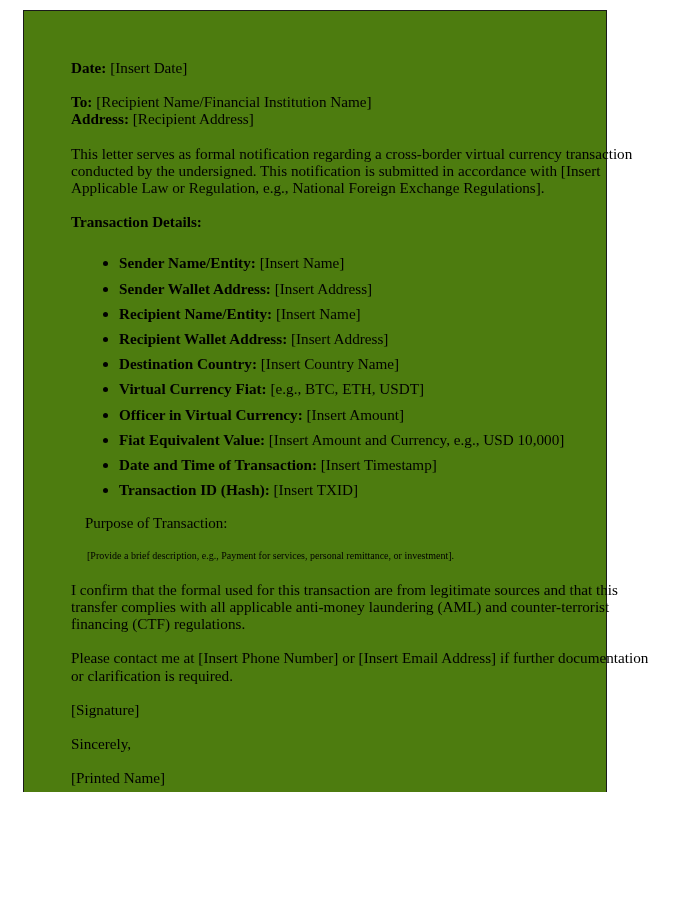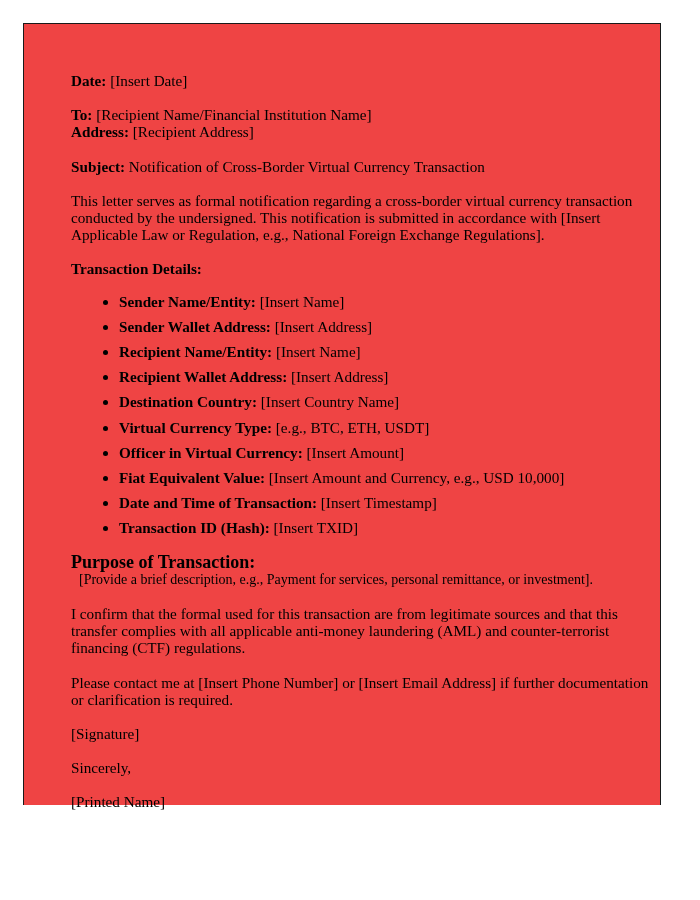--- a/index.html
+++ b/index.html
@@ -12,29 +12,29 @@
     height: 900px;
     font-family: "Liberation Serif", "DejaVu Serif", serif;
     color: #000000;
     overflow: hidden;
   }
 
   
   .page-frame {
     position: absolute;
     left: 23px;
-    top: 23px;
-    width: 638px;
+    top: 10px;
+    width: 584px;
     height: 782px;
     border-left: 1.3px solid #1a1a1a;
     border-top: 1.3px solid #1a1a1a;
     border-right: 1.3px solid #1a1a1a;
     border-bottom: none;
     box-sizing: border-box;
-    background: #ef4444;
+    background: #4d7c0f;
   }
 
   .letter-body {
     position: absolute;
     left: 47px;
     top: 48px;
     width: 585px;
   }
 
   .blk {
@@ -54,74 +54,73 @@
     font-family: Liberation Serif, serif;
   }
   .tight-group {
     margin-bottom: 17px;
   }
 
   .heading {
     font-weight: bold;
     font-size: 15.2px;
     line-height: 17.2px;
-    margin: 0 0 15px 0;
+    margin: 0 0 24px 0;
   }
 
   ul.details {
     list-style-type: disc;
     margin: 0 0 17px 0;
     padding-left: 40px;
   }
   ul.details li {
     font-size: 15.2px;
     line-height: 17.2px;
     margin: 8px;
     padding: 0;
   }
 
   .purpose-head {
-    font-weight: bold;
-    font-size: 18px;
+    font-weight: normal;
+    font-size: 15px;
     line-height: 17.2px;
-    margin: 0;
+    margin: 14px;
   }
   .purpose-text {
-    font-size: 14px;
+    font-size: 10px;
     line-height: 17.2px;
-    margin: 0 0 17px 8px;
+    margin: 0 0 17px 16px;
   }
 </style>
 </head>
 <body>
 
 <div class="page-frame">
   <div class="letter-body">
 
     <p class="blk"><span class="lbl">Date:</span> <span>[Insert Date]</span></p>
 
     <div class="tight-group">
       <p class="blk"><span class="lbl">To:</span> <span>[Recipient Name/Financial Institution Name]</span></p>
       <p class="blk"><span class="lbl">Address:</span> <span>[Recipient Address]</span></p>
     </div>
 
-    <p class="blk"><span class="lbl">Subject:</span> <span>Notification of Cross-Border Virtual Currency Transaction</span></p>
 
 
     <p class="blk">This letter serves as formal notification regarding a cross-border virtual currency transaction conducted by the undersigned. This notification is submitted in accordance with [Insert Applicable Law or Regulation, e.g., National Foreign Exchange Regulations].</p>
 
     <p class="heading">Transaction Details:</p>
 
     <ul class="details">
       <li><span class="lbl">Sender Name/Entity:</span> <span>[Insert Name]</span></li>
       <li><span class="lbl">Sender Wallet Address:</span> <span>[Insert Address]</span></li>
       <li><span class="lbl">Recipient Name/Entity:</span> <span>[Insert Name]</span></li>
       <li><span class="lbl">Recipient Wallet Address:</span> <span>[Insert Address]</span></li>
       <li><span class="lbl">Destination Country:</span> <span>[Insert Country Name]</span></li>
-      <li><span class="lbl">Virtual Currency Type:</span> <span>[e.g., BTC, ETH, USDT]</span></li>
+      <li><span class="lbl">Virtual Currency Fiat:</span> <span>[e.g., BTC, ETH, USDT]</span></li>
       <li><span class="lbl">Officer in Virtual Currency:</span> <span>[Insert Amount]</span></li>
       <li><span class="lbl">Fiat Equivalent Value:</span> <span>[Insert Amount and Currency, e.g., USD 10,000]</span></li>
       <li><span class="lbl">Date and Time of Transaction:</span> <span>[Insert Timestamp]</span></li>
       <li><span class="lbl">Transaction ID (Hash):</span> <span>[Insert TXID]</span></li>
     </ul>
 
     <p class="purpose-head">Purpose of Transaction:</p>
     <p class="purpose-text">[Provide a brief description, e.g., Payment for services, personal remittance, or investment].</p>
 
     <p class="blk">I confirm that the formal used for this transaction are from legitimate sources and that this transfer complies with all applicable anti-money laundering (AML) and counter-terrorist financing (CTF) regulations.</p>

